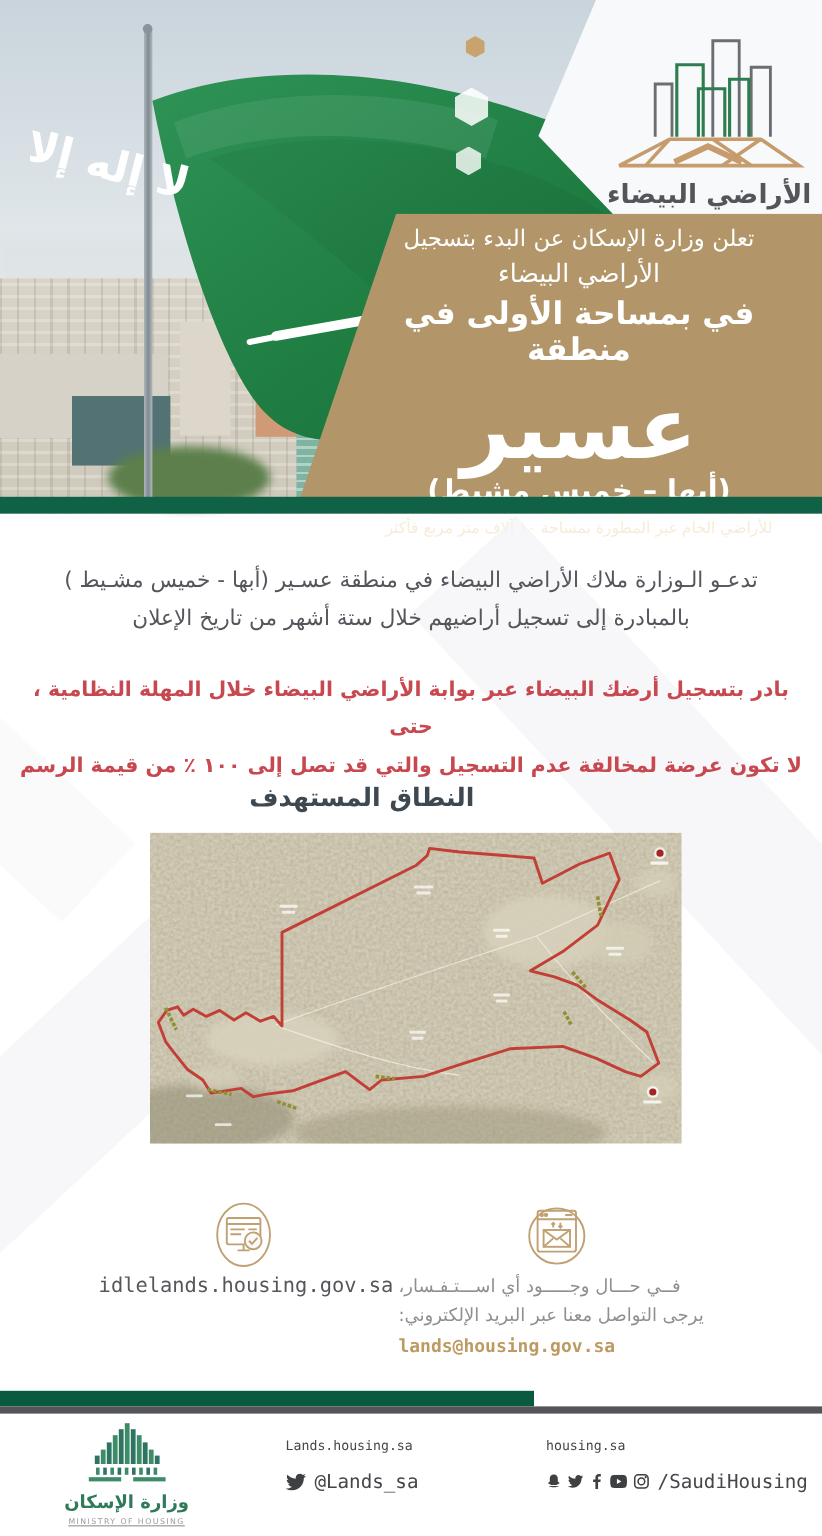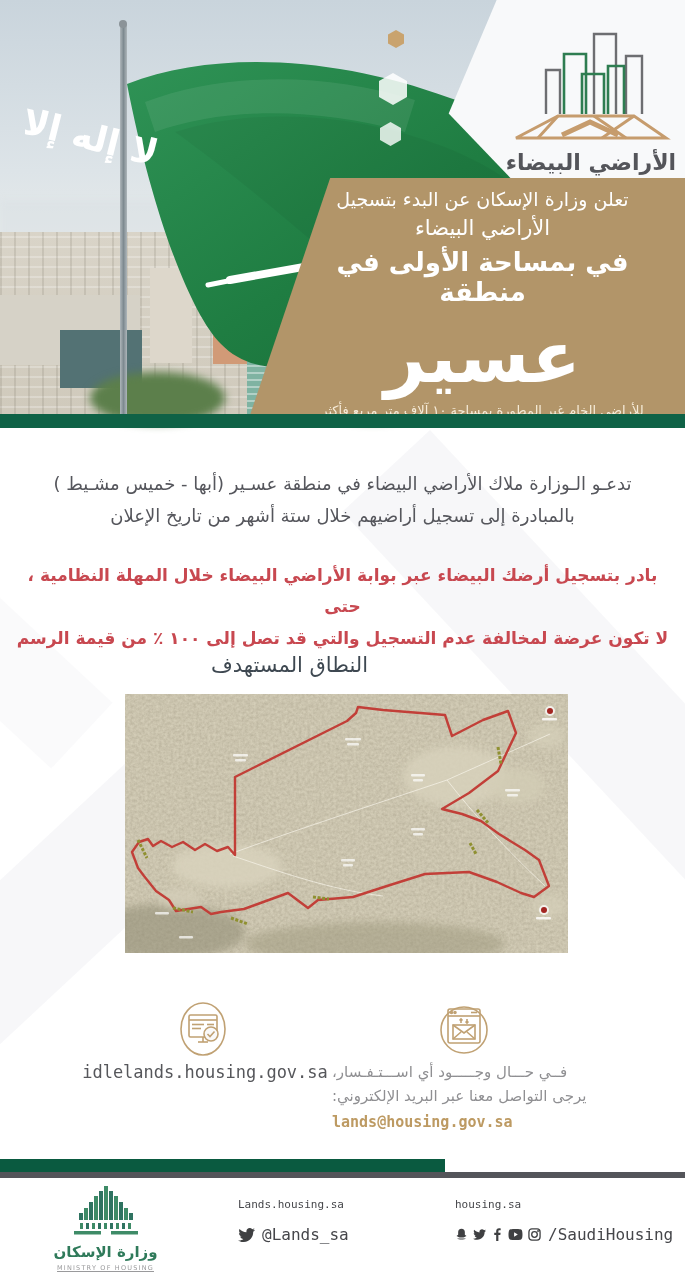--- a/index.html
+++ b/index.html
@@ -55,22 +55,22 @@
   .wm { background:#f4f4f6; opacity:.7; }
   .wm1 { left:430px; top:430px; width:640px; height:120px; transform:rotate(47deg); transform-origin:top left; }
   .wm2 { left:-300px; top:1160px; width:640px; height:120px; transform:rotate(-43deg); transform-origin:top left; }
   .wm3 { left:-180px; top:430px; width:400px; height:90px; transform:rotate(43deg); transform-origin:top left; opacity:.45; }
 
   
   .invite { left:10px; top:468px; width:665px; text-align:center; direction:rtl;
     color:#55565c; font-size:18px; font-weight:500; line-height:1.75; z-index:3; }
   .warning { left:15px; top:560px; width:655px; text-align:center; direction:rtl;
     color:#c84850; font-size:17px; font-weight:600; line-height:1.85; z-index:3; }
-  .map-title { left:0; top:653px; width:579px; text-align:center; direction:rtl;
-    color:#3e4851; font-size:21px; font-weight:normal; z-index:4; }
+  .map-title { left:12px; top:653px; width:579px; text-align:center; direction:rtl;
+    color:#3e4851; font-size:21px; font-weight:bold; z-index:4; }
 
   
   .map-frame { left:113px; top:682px; width:474px; height:283px; z-index:2; }
   .map-frame span { position:absolute; display:block; border:0 solid #c0545f; }
   .fr-tl { left:0; top:0; width:130px; height:78px; border-top-width:2px; border-left-width:2px; }
   .fr-tr { right:0; top:0; width:130px; height:78px; border-top-width:2px; border-right-width:2px; }
   .fr-bl { left:0; bottom:0; width:92px; height:86px; border-bottom-width:2px; border-left-width:2px; }
   .fr-br { right:0; bottom:0; width:104px; height:86px; border-bottom-width:2px; border-right-width:2px; }
   .map-img { left:125px; top:694px; width:443px; height:259px; z-index:3; }
 
@@ -166,20 +166,21 @@
   <div class="abs hex hex1"></div>
   <div class="abs hex hex2"></div>
   <div class="abs hex hex3"></div>
 
   <div class="abs banner"></div>
   <div class="abs banner-text">
     <div class="bt1">تعلن وزارة الإسكان عن البدء بتسجيل</div>
     <div class="bt2">الأراضي البيضاء</div>
     <div class="bt3">في بمساحة الأولى في منطقة</div>
     <div class="bt-region">عسير</div>
+    <div class="bt-cities">(أبها – خميس مشيط)</div>
     <div class="bt-note">للأراضي الخام غير المطورة بمساحة ١٠ آلاف متر مربع فأكثر</div>
   </div>
 
   <div class="abs green-strip"></div>
 
   <div class="abs wm wm1"></div>
   <div class="abs wm wm2"></div>
   <div class="abs wm wm3"></div>
 
   <div class="abs invite">

